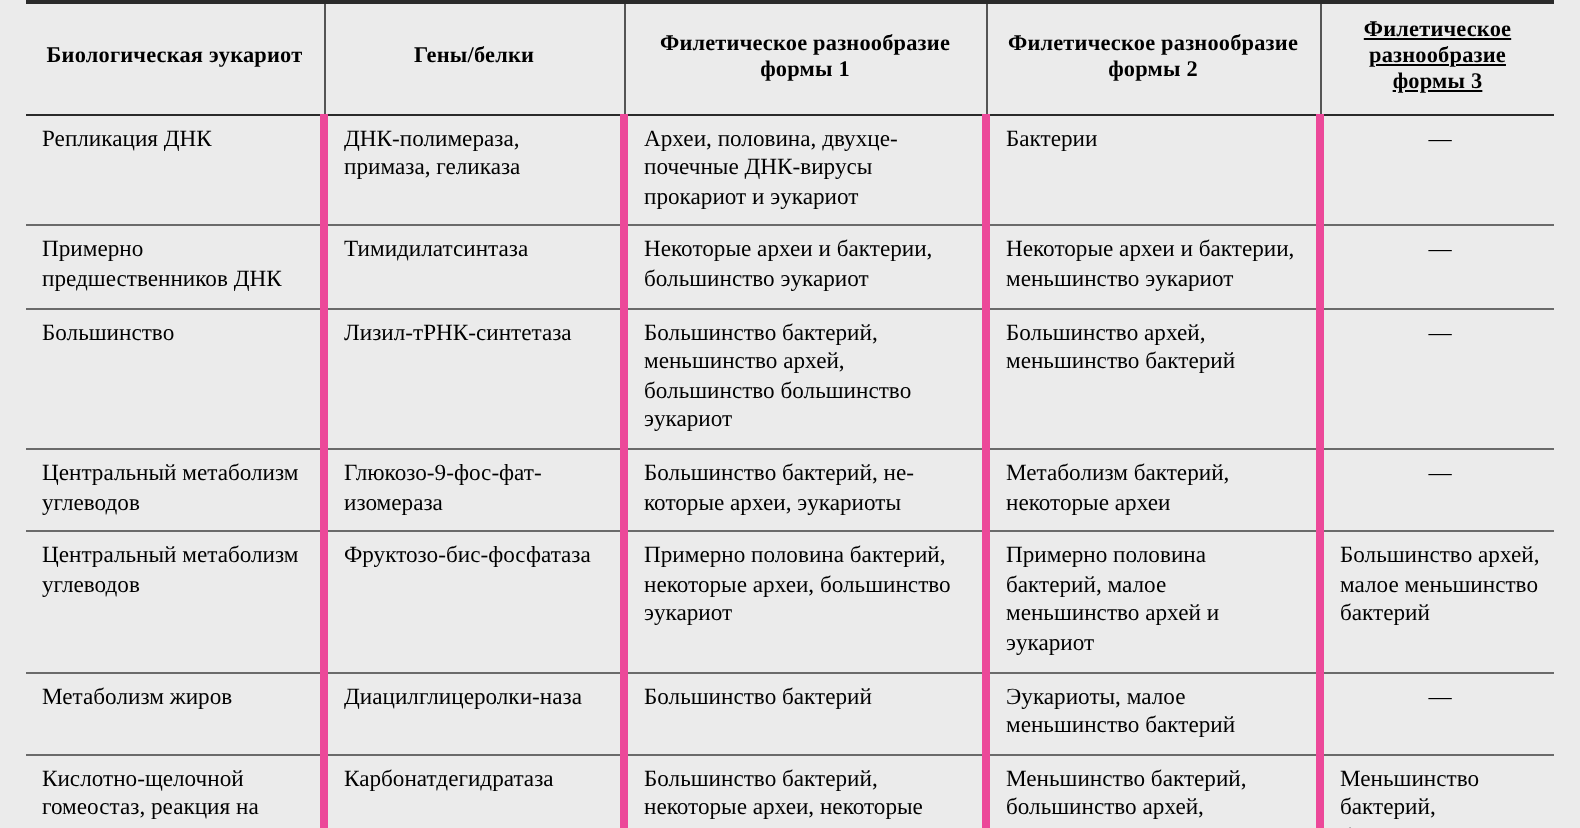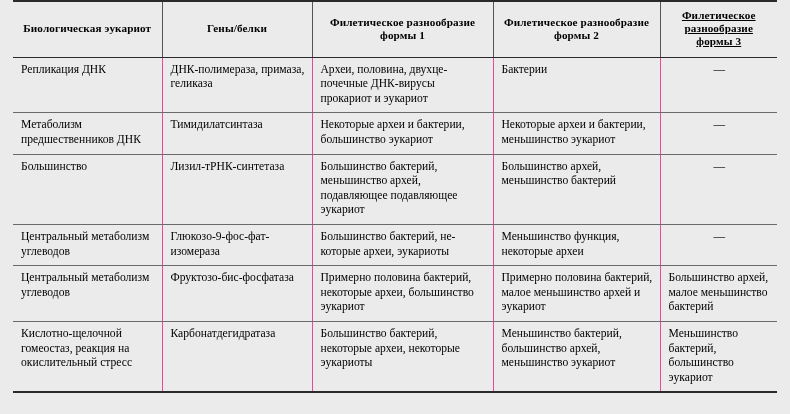--- a/index.html
+++ b/index.html
@@ -49,21 +49,21 @@
   thead th:last-child { border-right: none; text-decoration: underline; }
   thead tr { height: 46px; }
 
   tbody td {
     font-size: 11.6px;
     line-height: 1.26;
     text-align: left;
     vertical-align: top;
     padding: 5px 7px 6px 8px;
     border-bottom: 1px solid #6a6a6a;
-    border-right: 1px solid #ec4899;
+    border-right: 4px solid #ec4899;
     word-wrap: break-word;
     hyphens: manual;
   }
   tbody td:last-child { border-right: none; }
   tbody tr:last-child td { border-bottom: none; }
 
   td.dash {
     text-align: center;
     vertical-align: top;
     letter-spacing: 0;
@@ -92,46 +92,53 @@
     </thead>
     <tbody>
       <tr>
         <td>Репликация ДНК</td>
         <td>ДНК-полимераза, примаза, геликаза</td>
         <td>Археи, половина, двухце-почечные ДНК-вирусы прокариот и эукариот</td>
         <td>Бактерии</td>
         <td class="dash">—</td>
       </tr>
       <tr>
-        <td>Метаболизм предшественников ДНК</td>
+        <td>Примерно предшественников ДНК</td>
         <td>Тимидилатсинтаза</td>
         <td>Некоторые археи и бактерии, большинство эукариот</td>
         <td>Некоторые археи и бактерии, меньшинство эукариот</td>
         <td class="dash">—</td>
       </tr>
       <tr>
         <td>Большинство</td>
         <td>Лизил-тРНК-синтетаза</td>
-        <td>Большинство бактерий, меньшинство архей, подавляющее подавляющее эукариот</td>
+        <td>Большинство бактерий, меньшинство архей, большинство большинство эукариот</td>
         <td>Большинство архей, меньшинство бактерий</td>
         <td class="dash">—</td>
       </tr>
       <tr>
         <td>Центральный метаболизм углеводов</td>
         <td>Глюкозо-9-фос-фат-изомераза</td>
         <td>Большинство бактерий, не-которые археи, эукариоты</td>
-        <td>Меньшинство функция, некоторые археи</td>
+        <td>Метаболизм бактерий, некоторые археи</td>
         <td class="dash">—</td>
       </tr>
       <tr>
         <td>Центральный метаболизм углеводов</td>
         <td>Фруктозо-бис-фосфатаза</td>
         <td>Примерно половина бактерий, некоторые археи, большинство эукариот</td>
         <td>Примерно половина бактерий, малое меньшинство архей и эукариот</td>
         <td>Большинство архей, малое меньшинство бактерий</td>
+      </tr>
+      <tr>
+        <td>Метаболизм жиров</td>
+        <td>Диацилглицеролки-наза</td>
+        <td>Большинство бактерий</td>
+        <td>Эукариоты, малое меньшинство бактерий</td>
+        <td class="dash">—</td>
       </tr>
       <tr>
         <td>Кислотно-щелочной гомеостаз, реакция на окислительный стресс</td>
         <td>Карбонатдегидратаза</td>
         <td>Большинство бактерий, некоторые археи, некоторые эукариоты</td>
         <td>Меньшинство бактерий, большинство архей, меньшинство эукариот</td>
         <td>Меньшинство бактерий, большинство эукариот</td>
       </tr>
     </tbody>
   </table>

